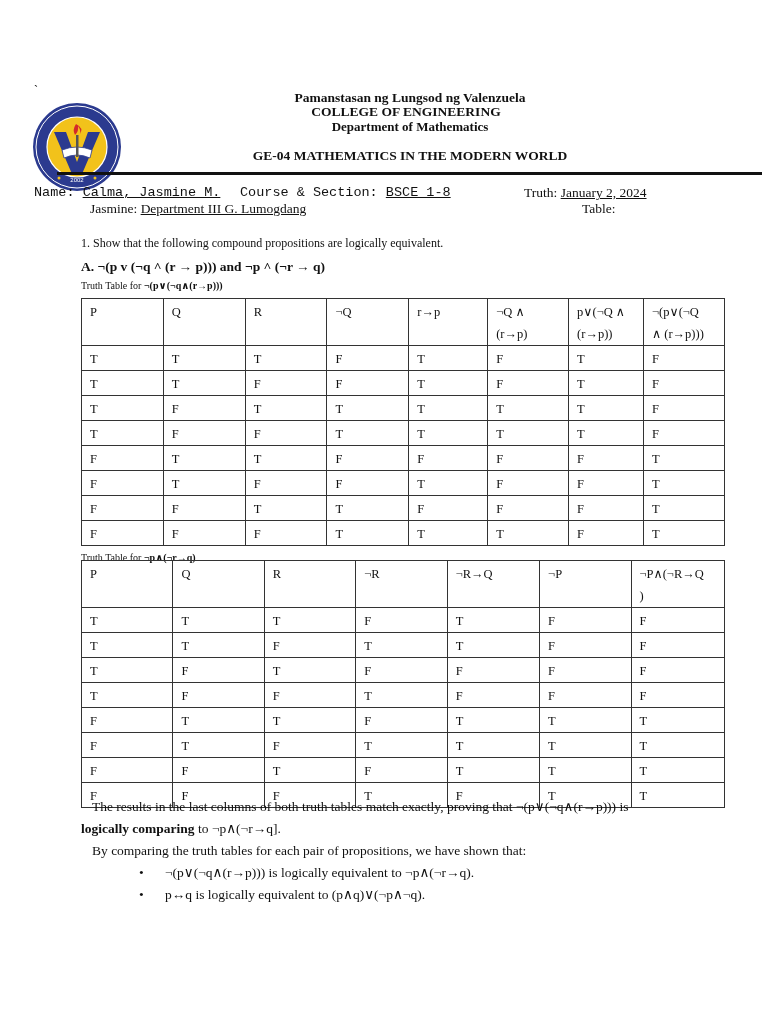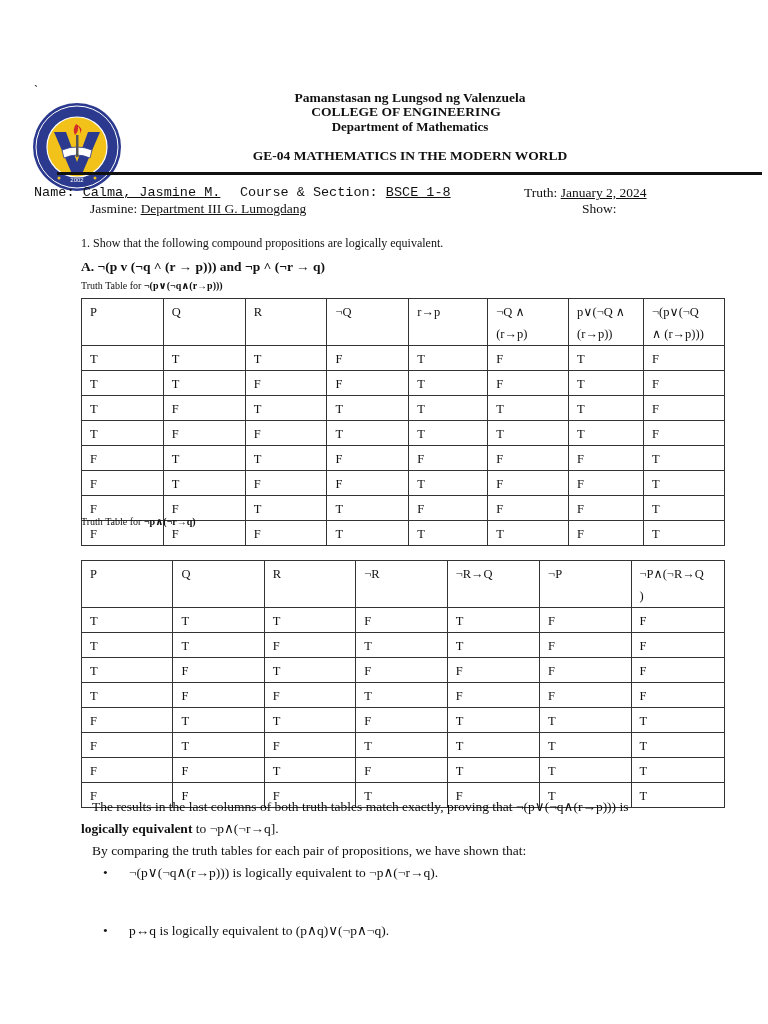--- a/index.html
+++ b/index.html
@@ -16,21 +16,21 @@
   .rule { left:57px; top:172px; width:705px; height:3px; background:#111; }
   .info { font-size:13.5px; }
   .u { text-decoration:underline; }
   .q1 { left:81px; top:236px; font-size:12px; }
   .qa { left:81px; top:259px; font-size:13.5px; font-weight:bold; }
   .tt { left:81px; font-size:10px; }
   .tt b { font-weight:bold; }
   table.truth { position:absolute; border-collapse:collapse; font-size:12.5px; }
   table.truth td { border:1.5px solid #333; padding:2px 6px 0 8px; vertical-align:top; line-height:22px; }
   .para { font-size:13.5px; line-height:22px; }
-  .bullet { font-size:13.5px; }
+  .bullet { font-size:13.5px;margin-left:36px; }
   .dot { display:inline-block; width:26px; }
 </style>
 </head>
 <body>
 
 <div class="abs tick">`</div>
 
 <svg class="abs logo" viewBox="0 0 90 90">
   <circle cx="45" cy="45" r="44" fill="#2b3a8f"></circle>
   <circle cx="45" cy="45" r="41" fill="none" stroke="#ffffff" stroke-width="1"></circle>
@@ -61,21 +61,21 @@
 </div>
 <div class="abs info" style="left:524px; top:185px;">
   <span>Truth:</span>
   <span class="u">January 2, 2024</span>
 </div>
 <div class="abs info" style="left:90px; top:201px;">
   <span>Jasmine:</span>
   <span class="u">Department III G. Lumogdang</span>
 </div>
 <div class="abs info" style="left:582px; top:201px;">
-  <span>Show:</span>
+  <span>Table:</span>
 </div>
 
 <div class="abs q1">1. Show that the following compound propositions are logically equivalent.</div>
 <div class="abs qa">A. ¬(p v (¬q ^ (r → p))) and ¬p ^ (¬r → q)</div>
 
 <div class="abs tt" style="top:280px;">
   <span>Truth Table for </span><b>¬(p∨(¬q∧(r→p)))</b>
 </div>
 
 <table class="truth" id="t1" style="left:81px; top:298px; width:644px;">
@@ -200,21 +200,21 @@
         <td>F</td>
         <td>T</td>
         <td>T</td>
         <td>T</td>
         <td>F</td>
         <td>T</td>
       </tr>
 </tbody>
   </table>
 
-<div class="abs tt" style="top:516px;">
+<div class="abs tt" style="top:552px;">
   <span>Truth Table for </span><b>¬p∧(¬r→q)</b>
 </div>
 
 <table class="truth" id="t2" style="left:81px; top:560px; width:644px;">
   <colgroup>
     <col style="width:91px">
       <col style="width:91px">
       <col style="width:91px">
       <col style="width:91px">
     <col style="width:92px">
@@ -322,22 +322,22 @@
         <td>T</td>
         <td>F</td>
         <td>T</td>
         <td>T</td>
       </tr>
 </tbody>
   </table>
 
 <div class="abs para" style="left:92px; top:796px;font-family:Liberation Serif, serif;">The results in the last columns of both truth tables match exactly, proving that ¬(p∨(¬q∧(r→p))) is</div>
 <div class="abs para" style="left:81px; top:818px;">
-  <b>logically equivalent</b><span> to ¬p∧(¬r→q].</span>
+  <b>logically comparing</b><span> to ¬p∧(¬r→q].</span>
 </div>
 <div class="abs para" style="left:92px; top:840px;">By comparing the truth tables for each pair of propositions, we have shown that:</div>
 
 <div class="abs bullet" style="left:103px; top:862px; line-height:22px;">
   <span class="dot">•</span><span>¬(p∨(¬q∧(r→p))) is logically equivalent to ¬p∧(¬r→q).</span>
 </div>
-<div class="abs bullet" style="left:103px; top:920px; line-height:22px;">
+<div class="abs bullet" style="left:103px; top:884px; line-height:22px;">
   <span class="dot">•</span><span>p↔q is logically equivalent to (p∧q)∨(¬p∧¬q).</span>
 </div>
 
 </body></html>

